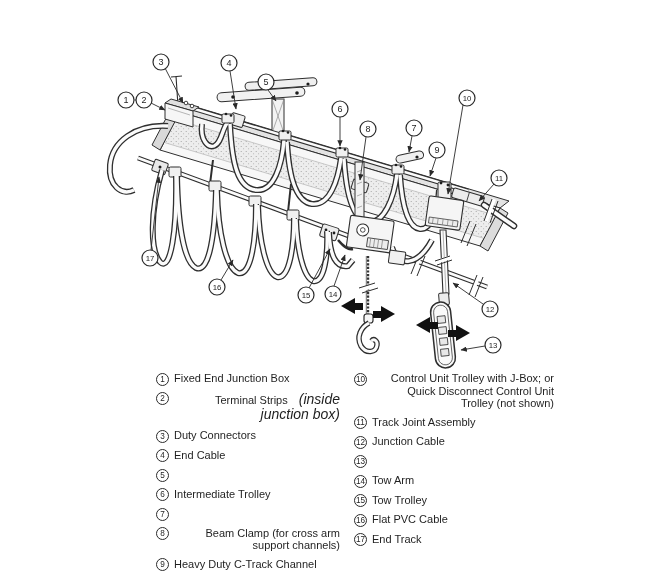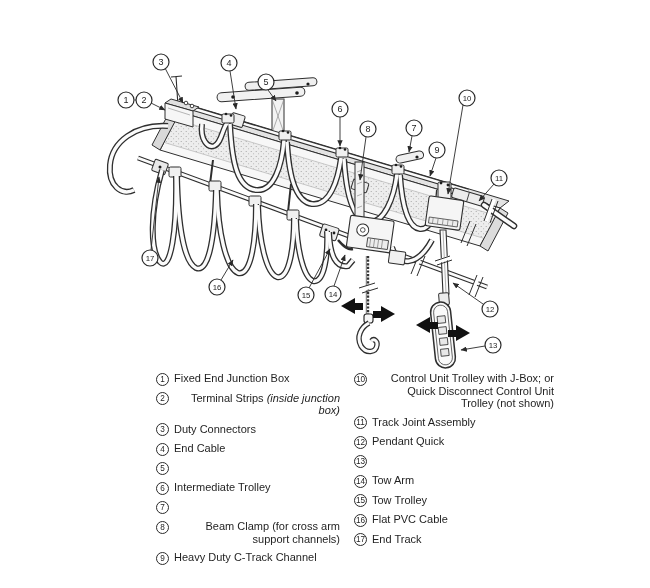--- a/index.html
+++ b/index.html
@@ -7,21 +7,21 @@
          font-family:"Liberation Sans", sans-serif;color:#1f1f1f;}
   .diagram-svg{position:absolute;left:0;top:0;}
   .legend{position:absolute;left:156px;top:372px;display:flex;gap:14px;}
   .lg-col-left{width:184px;}
   .lg-col-right{width:200px;}
   .lg-item{display:flex;gap:5px;margin-bottom:6px;align-items:flex-start;}
   .lg-num{width:13px;height:13px;border:1.1px solid #2b2b2b;border-radius:50%;
           font-size:8.2px;line-height:12.5px;text-align:center;flex:0 0 13px;
           box-sizing:border-box;color:#1f1f1f;background:#fff;margin-top:0.5px;}
   .lg-text{font-size:11px;line-height:1.14;color:#1f1f1f;text-align:right;}
-  .lg-note{font-style:italic;font-size:11px;margin-left:3px;}
+  .lg-note{font-style:italic;font-size:14px;margin-left:11px;}
   svg text.co{font-family:"Liberation Sans",sans-serif;fill:#1f1f1f;}
 </style>
 </head>
 <body>
 
 <div class="stage">
 
 <svg class="diagram-svg" width="650" height="375" viewBox="0 0 650 375">
   <defs>
     <pattern id="stip" width="5" height="5" patternUnits="userSpaceOnUse">
@@ -372,21 +372,21 @@
     <div class="lg-item">
       <span class="lg-num">10</span>
       <span class="lg-text">Control Unit Trolley with J-Box; or Quick Disconnect Control Unit Trolley (not shown)</span>
     </div>
     <div class="lg-item">
       <span class="lg-num">11</span>
       <span class="lg-text">Track Joint Assembly</span>
     </div>
     <div class="lg-item">
       <span class="lg-num">12</span>
-      <span class="lg-text">Pendant Quick</span>
+      <span class="lg-text">Junction Cable</span>
     </div>
     <div class="lg-item">
       <span class="lg-num">13</span>
     </div>
     <div class="lg-item">
       <span class="lg-num">14</span>
       <span class="lg-text">Tow Arm</span>
     </div>
     <div class="lg-item">
       <span class="lg-num">15</span>

